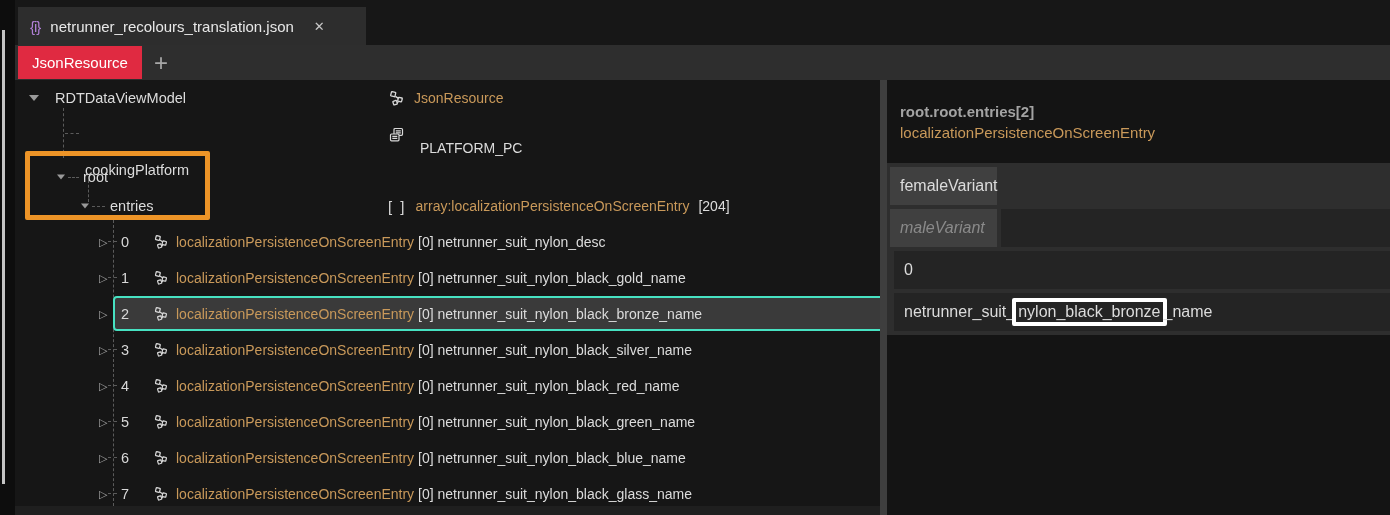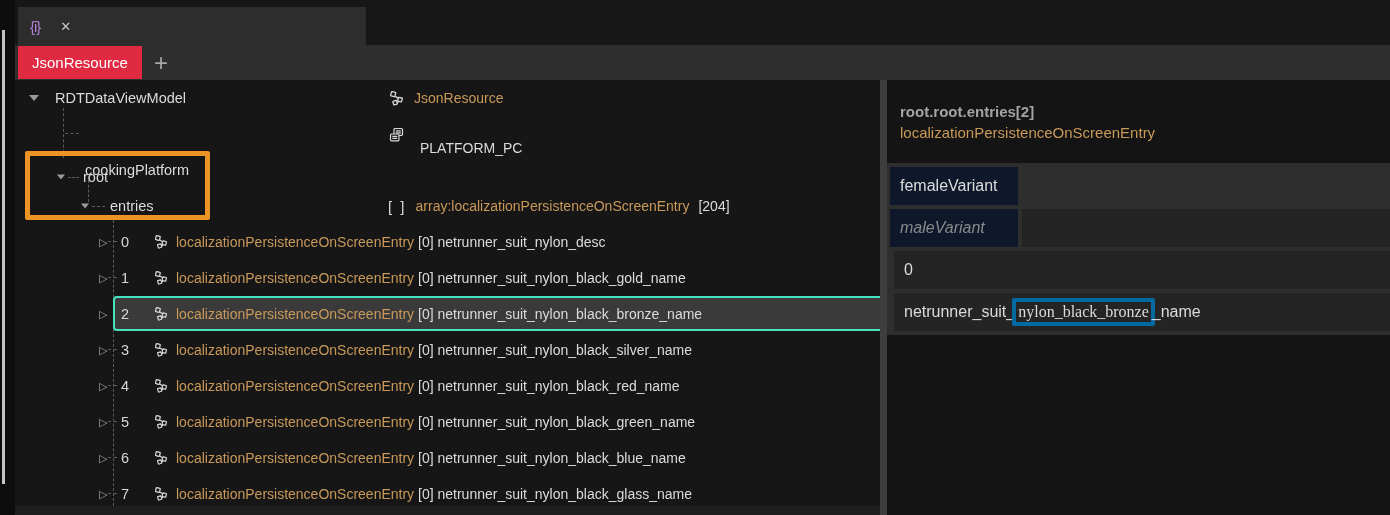--- a/index.html
+++ b/index.html
@@ -58,27 +58,27 @@
   .splitter { position:absolute; left:880px; top:80px; width:7px; height:435px; background:#3E3E3E; cursor:col-resize; }
 
   
   .inspector { position:absolute; left:887px; top:80px; width:503px; height:435px; background:#141414; }
   .insp-header { position:absolute; left:13px; top:23px; }
   .insp-path { color:#a3a3a3; font-size:15px; font-weight:bold; }
   .insp-type { color:#C9995A; font-size:15px; margin-top:4px; }
   .insp-table { position:absolute; left:0; top:83px; width:503px; background:#2E2E2E; padding:4px 0 4px 3px; }
   .irow { display:flex; height:38px; margin-bottom:4px; }
   .irow:last-child { margin-bottom:0; }
-  .ikey { width:128px; background:#0f172a; color:#DCDCDC; font-size:16px;
+  .ikey { width:107px; background:#404040; color:#DCDCDC; font-size:16px;
           display:flex; align-items:center; padding-left:10px; }
   .ikey.muted { color:#8A8A8A; font-style:italic; }
   .ival { flex:1; margin-left:4px; background:#242424; color:#DCDCDC; font-size:16px;
           display:flex; align-items:center; padding-left:10px; white-space:nowrap; overflow:hidden; }
-  .hl-box { display:inline-block; border:4px solid #0369a1; border-radius:2px;
-            padding:1px 2px; margin:0 -3px;font-family:Liberation Serif, serif; }
+  .hl-box { display:inline-block; border:4px solid #ffffff; border-radius:2px;
+            padding:1px 2px; margin:0 -3px; }
 
   
   .annot-tree { position:absolute; left:25px; top:151px; width:185px; height:69px;
                 border:5px solid #ED9427; border-radius:2px; z-index:6; pointer-events:none; }
 
   .bottom-strip { position:absolute; left:15px; top:506px; width:865px; height:9px; background:#1F1F1F; }
 
   svg.icon { display:block; }
 </style>
 </head>
@@ -86,20 +86,21 @@
 
 <div id="app">
 
   <div class="edge-strip">
     <div class="edge-scroll"></div>
   </div>
 
   <div class="tabbar">
     <div class="file-tab">
       <span class="json-glyph">{i}</span>
+      <span class="tab-title">netrunner_recolours_translation.json</span>
       <span class="tab-close">✕</span>
     </div>
   </div>
 
   <div class="substrip">
     <div class="res-tab">JsonResource</div>
     <div class="add-btn">+</div>
   </div>
 
   <div class="tree-panel">

